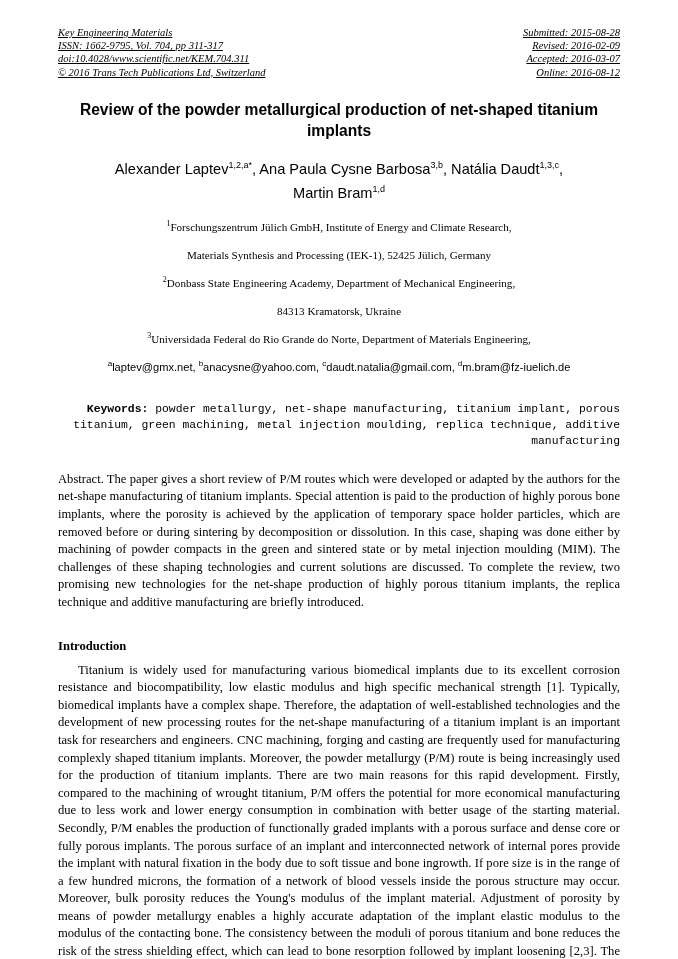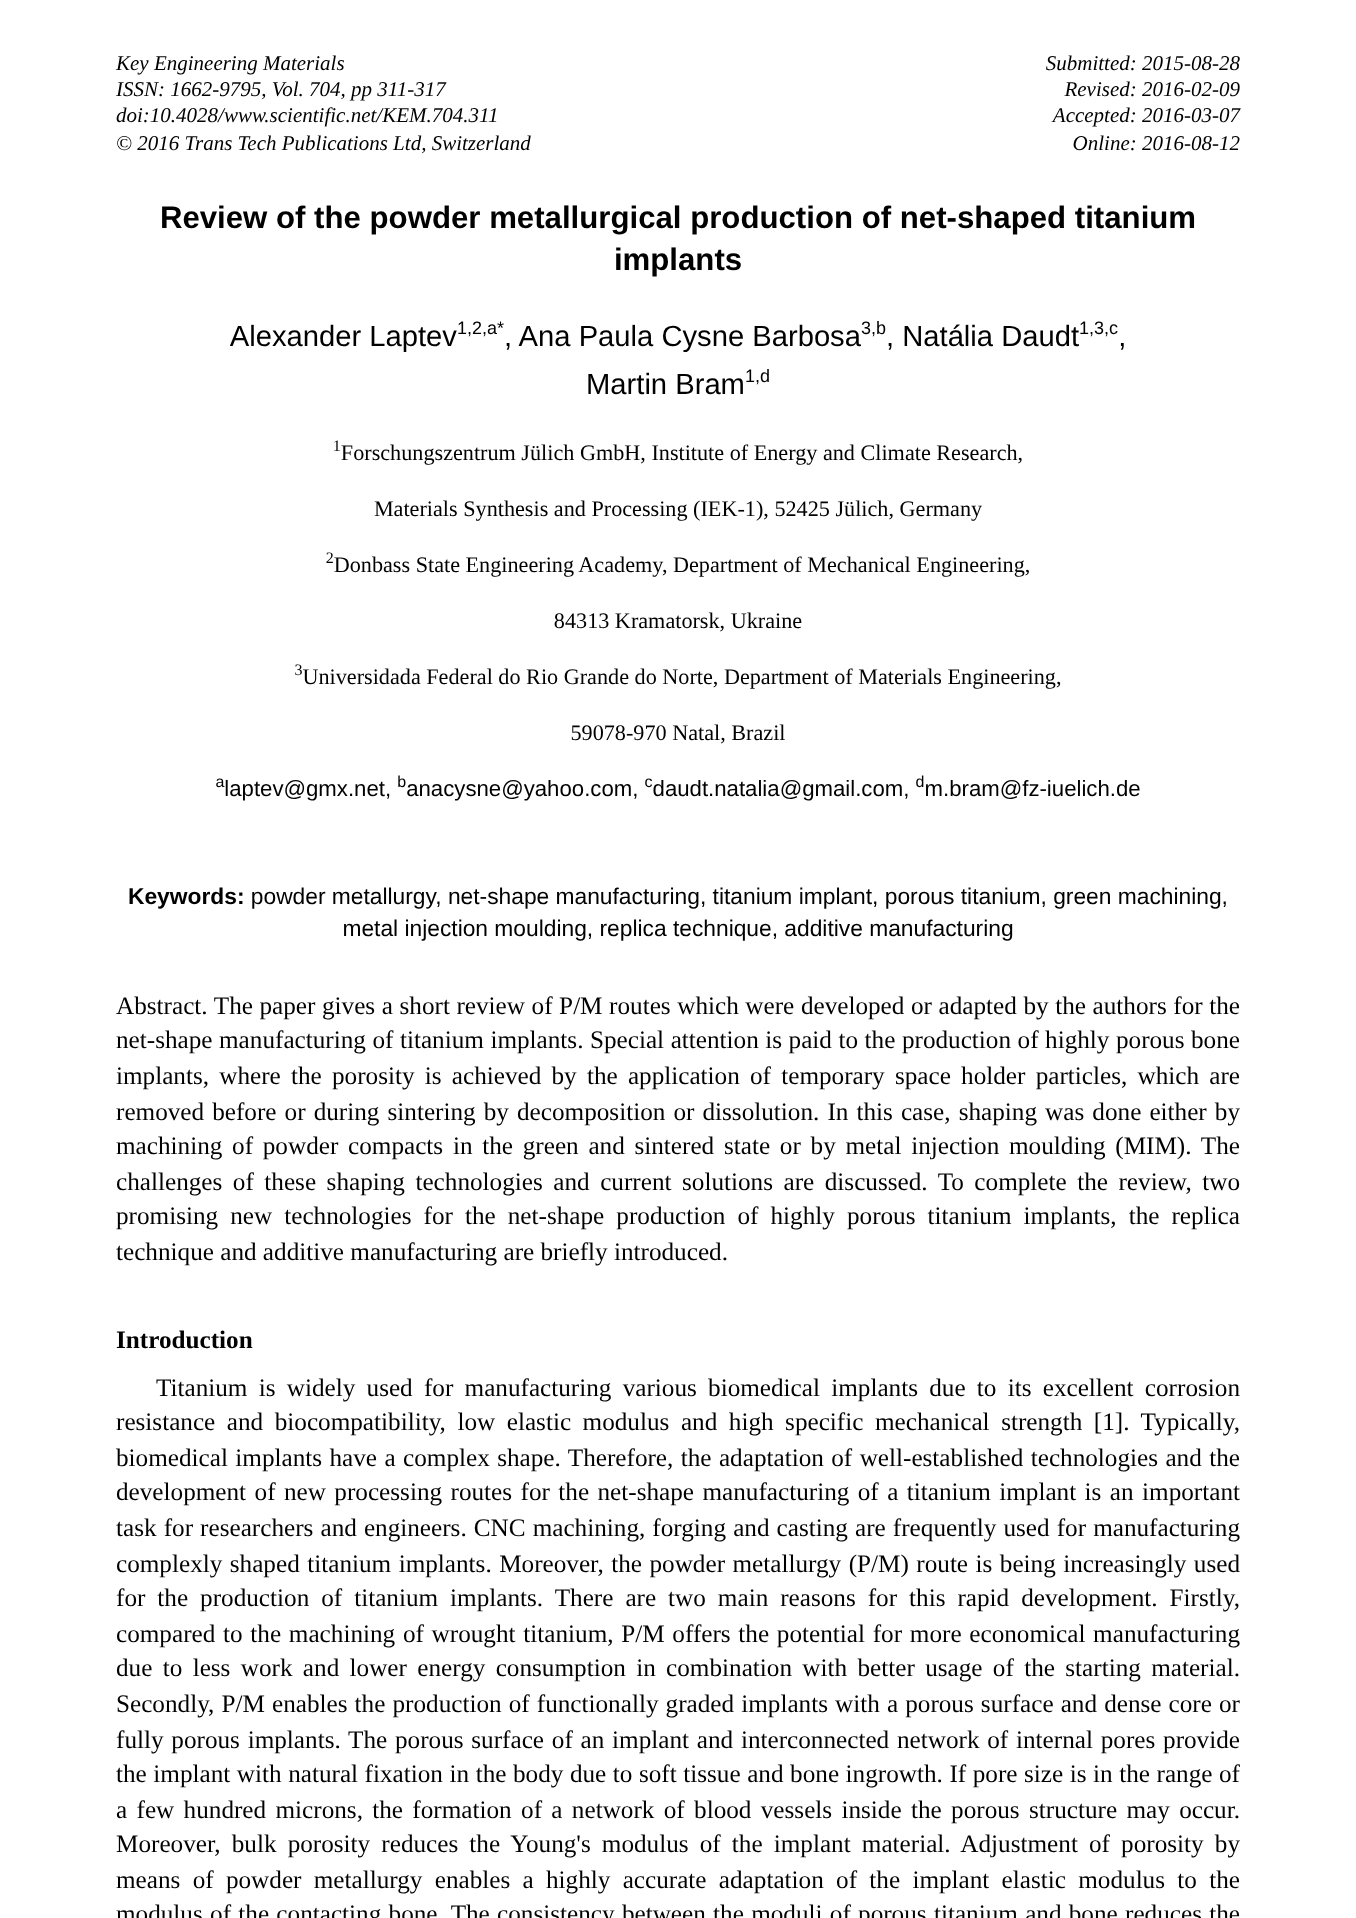--- a/index.html
+++ b/index.html
@@ -23,20 +23,21 @@
   }
 
   
   .header {
     display: flex;
     justify-content: space-between;
     align-items: center;
     font-style: italic;
     font-size: 10.5px;
     line-height: 13.2px;
+    text-decoration: underline;
   }
   .header-left, .header-right {
     white-space: pre-line;
   }
   .header-right {
     text-align: right;
   }
 
   
   .title {
@@ -88,25 +89,25 @@
     margin-top: 2px;
   }
   .emails sup {
     font-size: 8px;
     vertical-align: super;
     line-height: 0;
   }
 
   
   .keywords {
-    font-family: Liberation Sans, sans-serif;
+    font-family: Liberation Mono, monospace;
     font-size: 11.4px;
     line-height: 16px;
-    margin-top: 38px;
-    text-align: center;
+    margin-top: 26px;
+    text-align: right;
   }
   .keywords .kw-label {
     font-weight: bold;
   }
 
   
   .abstract {
     font-size: 12.6px;
     line-height: 17.6px;
     text-align: justify;
@@ -154,21 +155,20 @@
     <br>
     <span>Martin Bram</span><sup>1,d</sup>
   </div>
 
   <div class="affiliations">
     <div class="aff"><sup>1</sup><span>Forschungszentrum Jülich GmbH, Institute of Energy and Climate Research,</span></div>
     <div class="aff"><sup></sup><span>Materials Synthesis and Processing (IEK-1), 52425 Jülich, Germany</span></div>
     <div class="aff"><sup>2</sup><span>Donbass State Engineering Academy, Department of Mechanical Engineering,</span></div>
     <div class="aff"><sup></sup><span>84313 Kramatorsk, Ukraine</span></div>
     <div class="aff"><sup>3</sup><span>Universidada Federal do Rio Grande do Norte, Department of Materials Engineering,</span></div>
-    <div class="aff"><sup></sup><span>59078-970 Natal, Brazil</span></div>
   </div>
 
   <div class="emails">
     <sup>a</sup><span>laptev@gmx.net, </span><sup>b</sup><span>anacysne@yahoo.com, </span><sup>c</sup><span>daudt.natalia@gmail.com, </span><sup>d</sup><span>m.bram@fz-iuelich.de</span>
   </div>
 
   <div class="keywords">
     <span class="kw-label">Keywords:</span><span> powder metallurgy, net-shape manufacturing, titanium implant, porous titanium, green machining, metal injection moulding, replica technique, additive manufacturing</span>
   </div>
 

